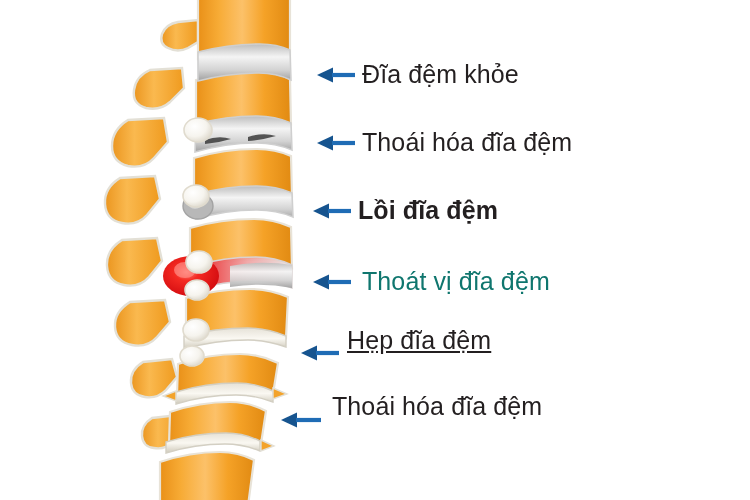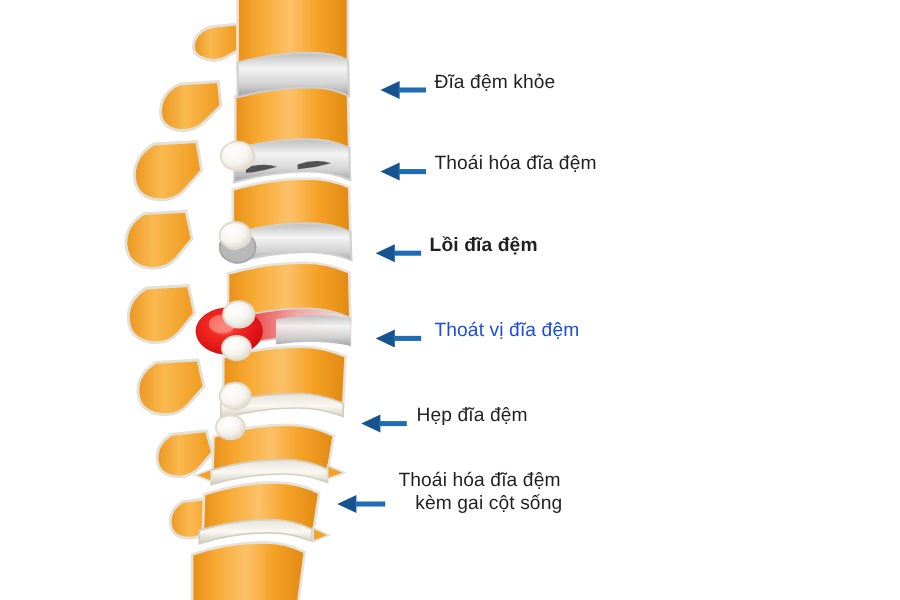--- a/index.html
+++ b/index.html
@@ -8,27 +8,27 @@
     background:#ffffff;
     font-family:"Liberation Sans",sans-serif;
     overflow:hidden;
     position:relative;
   }
   #diagram{position:absolute;inset:0;width:750px;height:500px;}
 
   .label{
     position:absolute;
     font-family:"Liberation Sans",sans-serif;
-    font-size:16px;
+    font-size:25px;
     color:#231f20;
     white-space:nowrap;
     letter-spacing:0.1px;
     line-height:1.18;
   }
-  .label.highlight{color:#1d4ed8;}
+  .label.highlight{color:#0f766e;}
   .label.two-line{white-space:normal;width:250px;text-align:left;}
   .label .l2{display:block;padding-left:14px;}
 
   .arrow-svg{position:absolute;}
 </style>
 </head>
 <body>
 
 <svg id="diagram" viewBox="0 0 750 500" aria-hidden="true">
   <defs>
@@ -171,19 +171,19 @@
     <div class="label" style="left: 358px; top: 196px; font-weight: bold;"><span>Lồi đĩa đệm</span></div>
     <svg class="arrow-svg" width="40" height="22" viewBox="0 0 40 22" style="left: 312px; top: 271px;">
       <path d="M1,11 L17,3.5 L17,18.5 Z" fill="#16548f"></path>
       <rect x="16" y="8.9" width="23" height="4.2" fill="#1f6cb5"></rect>
     </svg>
     <div class="label highlight" style="left: 362px; top: 267px;"><span>Thoát vị đĩa đệm</span></div>
     <svg class="arrow-svg" width="40" height="22" viewBox="0 0 40 22" style="left: 300px; top: 342px;">
       <path d="M1,11 L17,3.5 L17,18.5 Z" fill="#16548f"></path>
       <rect x="16" y="8.9" width="23" height="4.2" fill="#1f6cb5"></rect>
     </svg>
-    <div class="label" style="left: 347px; top: 338px;"><span>Hẹp đĩa đệm</span></div>
+    <div class="label" style="left: 347px; top: 326px; text-decoration: underline;"><span>Hẹp đĩa đệm</span></div>
     <svg class="arrow-svg" width="42" height="22" viewBox="0 0 42 22" style="left: 280px; top: 409px;">
       <path d="M1,11 L17,3.5 L17,18.5 Z" fill="#16548f"></path>
       <rect x="16" y="8.9" width="25" height="4.2" fill="#1f6cb5"></rect>
     </svg>
-    <div class="label two-line" style="left: 332px; top: 392px;"><span>Thoái hóa đĩa đệm</span><span class="l2">kèm gai cột sống</span></div>
+    <div class="label two-line" style="left: 332px; top: 392px;"><span>Thoái hóa đĩa đệm</span></div>
   </div>
 
 </body></html>

